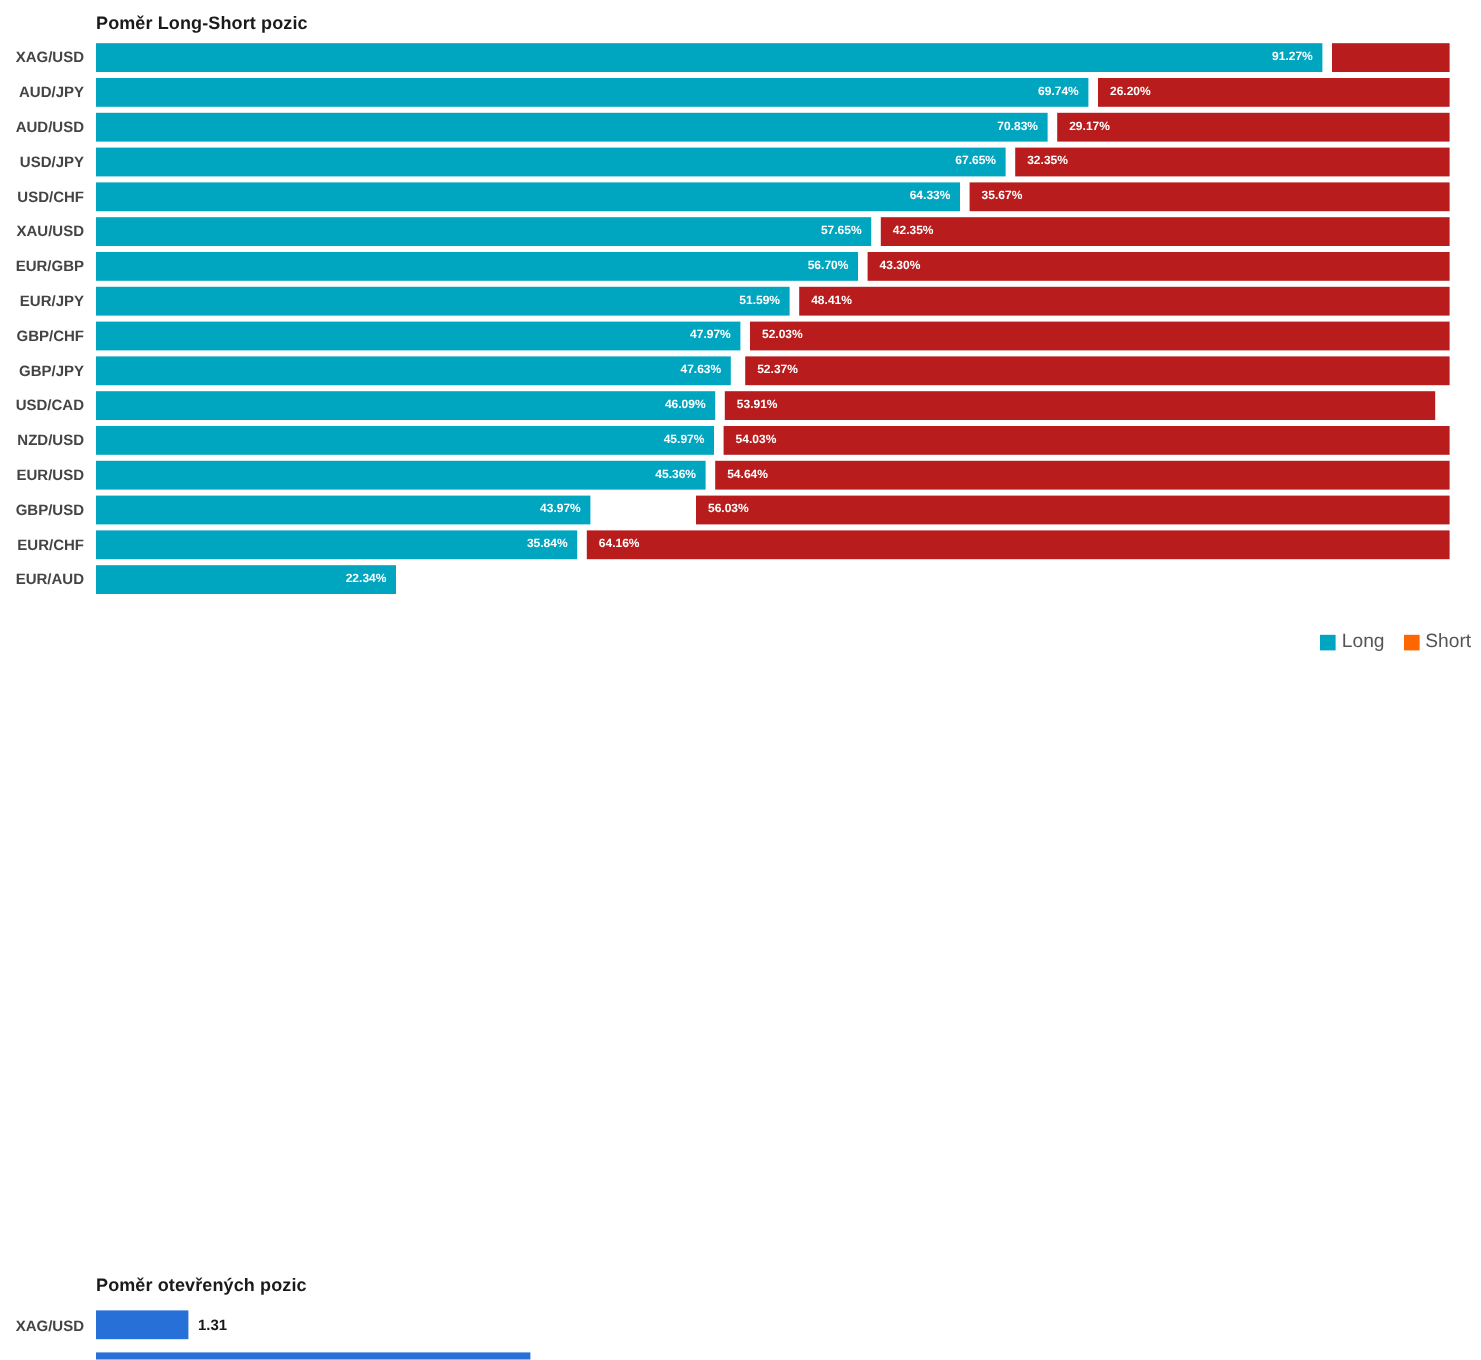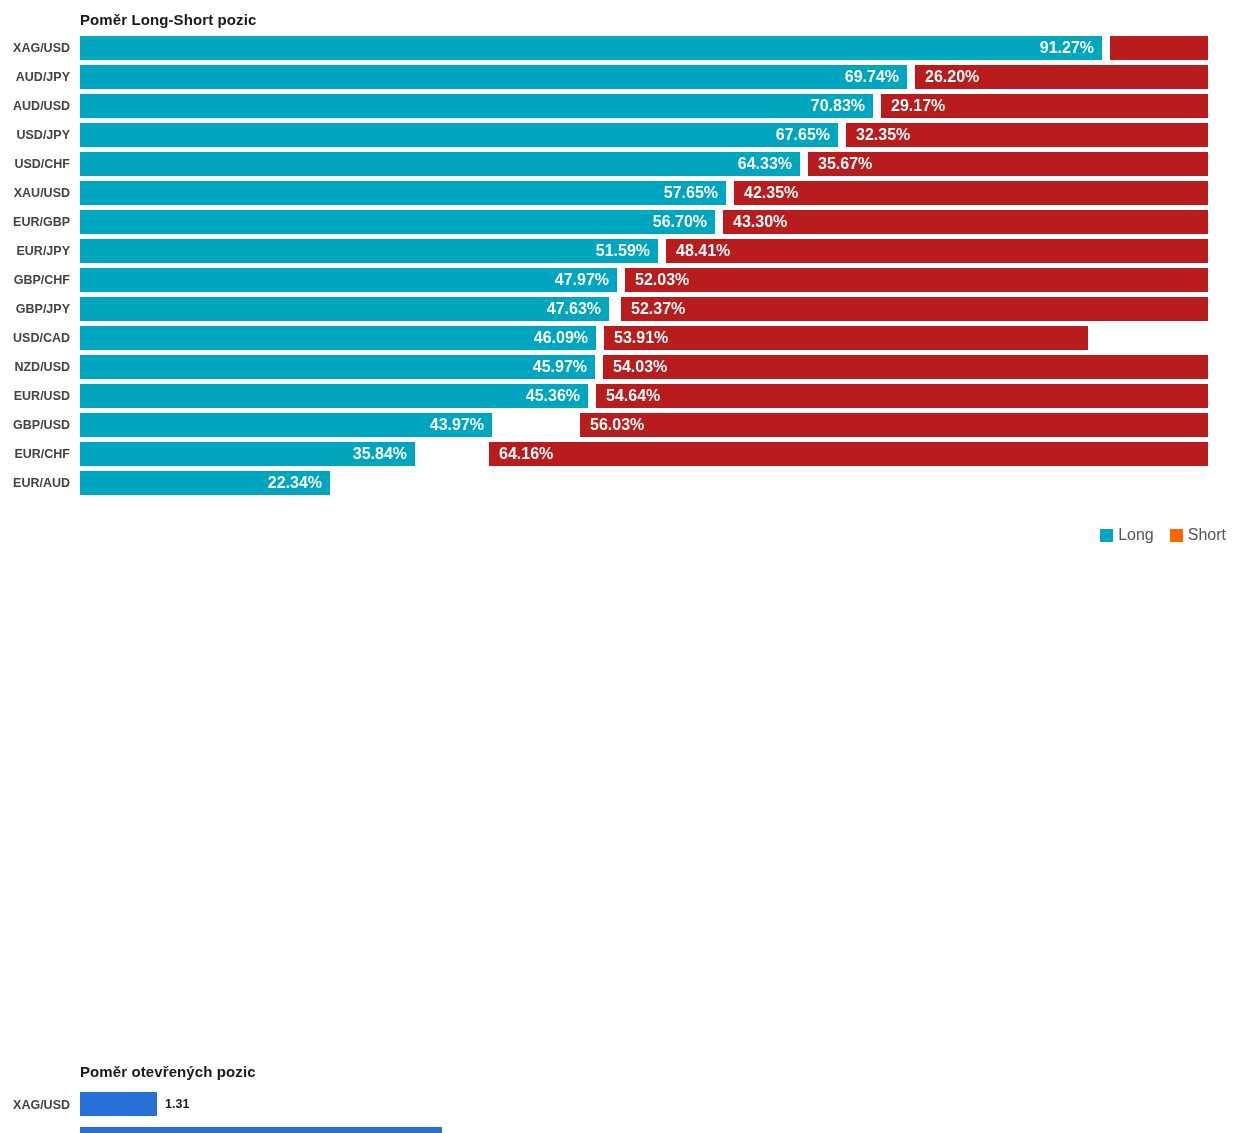--- a/index.html
+++ b/index.html
@@ -75,21 +75,21 @@
   }
   .bar-short {
     background: #b91c1c;
   }
   .bar-val {
     position: absolute;
     right: 8px;
     top: 0;
     height: 24px;
     line-height: 24px;
-    font-size: 16px;
+    font-size: 10px;
     font-weight: bold;
     color: #ffffff;
     white-space: nowrap;
   }
   .bar-val.left {
     left: 10px;
     right: auto;
   }
 
   
@@ -235,21 +235,21 @@
         </div>
         <div class="bar bar-short" style="left: 621px; width: 587px;">
           <span class="bar-val left">52.37%</span>
         </div>
       </div>
       <div class="row">
         <div class="cat-label">USD/CAD</div>
         <div class="bar bar-long" style="width: 516px;">
           <span class="bar-val">46.09%</span>
         </div>
-        <div class="bar bar-short" style="left: 604px; width: 484px;">
+        <div class="bar bar-short" style="left: 604px; width: 592px;">
           <span class="bar-val left">53.91%</span>
         </div>
       </div>
       <div class="row">
         <div class="cat-label">NZD/USD</div>
         <div class="bar bar-long" style="width: 515px;">
           <span class="bar-val">45.97%</span>
         </div>
         <div class="bar bar-short" style="left: 603px; width: 605px;">
           <span class="bar-val left">54.03%</span>
@@ -268,21 +268,21 @@
         <div class="cat-label">GBP/USD</div>
         <div class="bar bar-long" style="width: 412px;">
           <span class="bar-val">43.97%</span>
         </div>
         <div class="bar bar-short" style="left: 580px; width: 628px;">
           <span class="bar-val left">56.03%</span>
         </div>
       </div>
       <div class="row">
         <div class="cat-label">EUR/CHF</div>
-        <div class="bar bar-long" style="width: 335px;">
+        <div class="bar bar-long" style="width: 401px;">
           <span class="bar-val">35.84%</span>
         </div>
         <div class="bar bar-short" style="left: 489px; width: 719px;">
           <span class="bar-val left">64.16%</span>
         </div>
       </div>
       <div class="row">
         <div class="cat-label">EUR/AUD</div>
         <div class="bar bar-long" style="width: 250px;">
           <span class="bar-val">22.34%</span>

